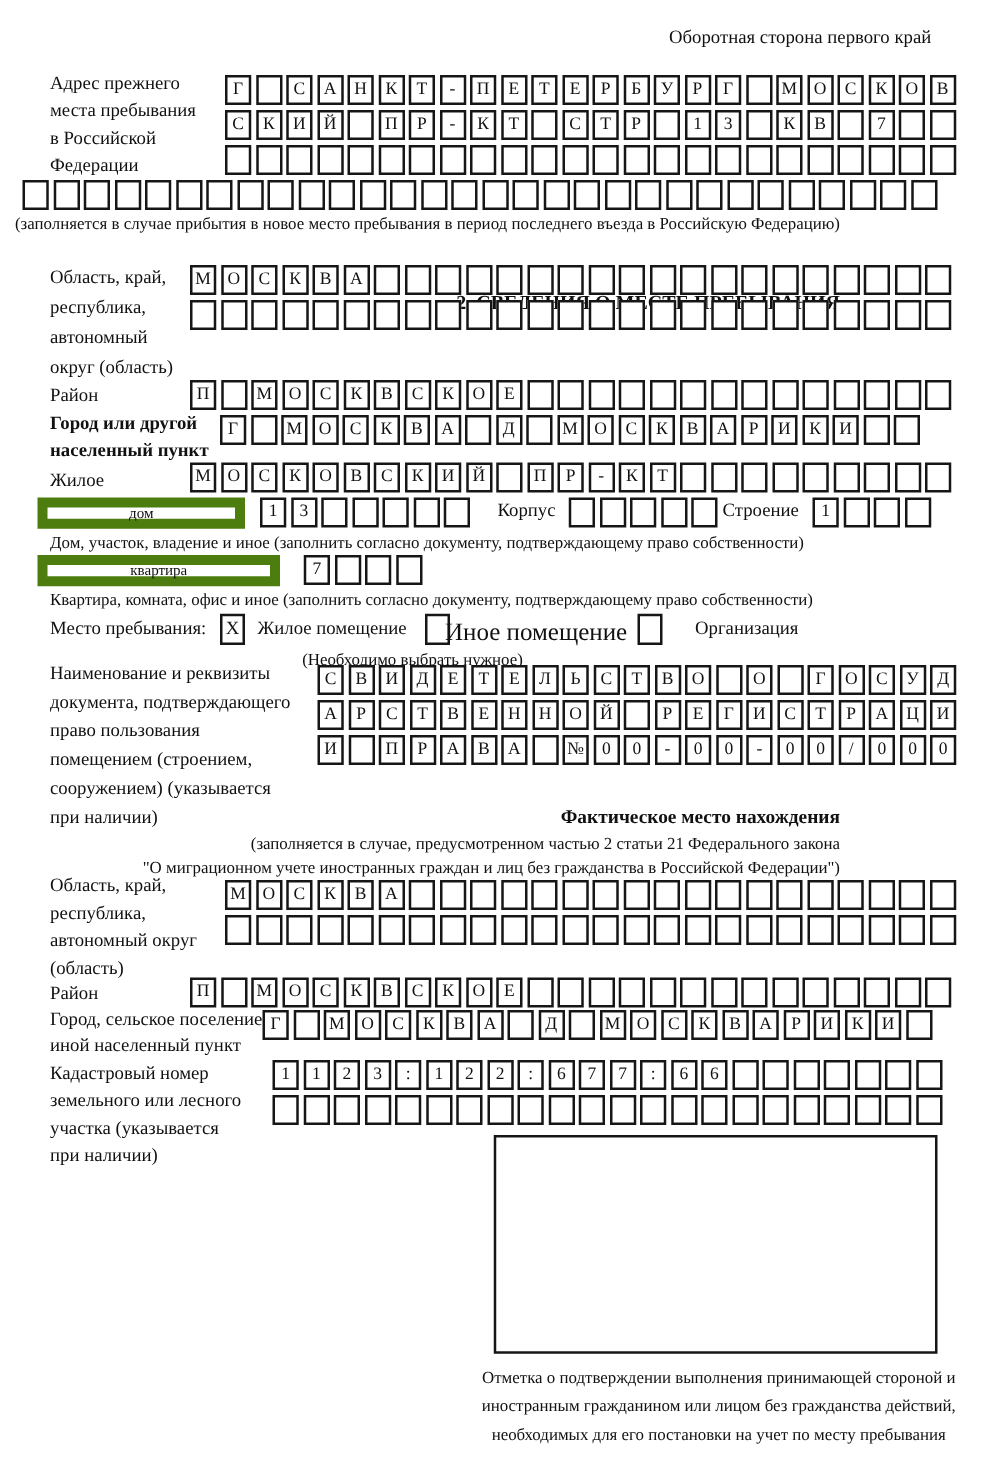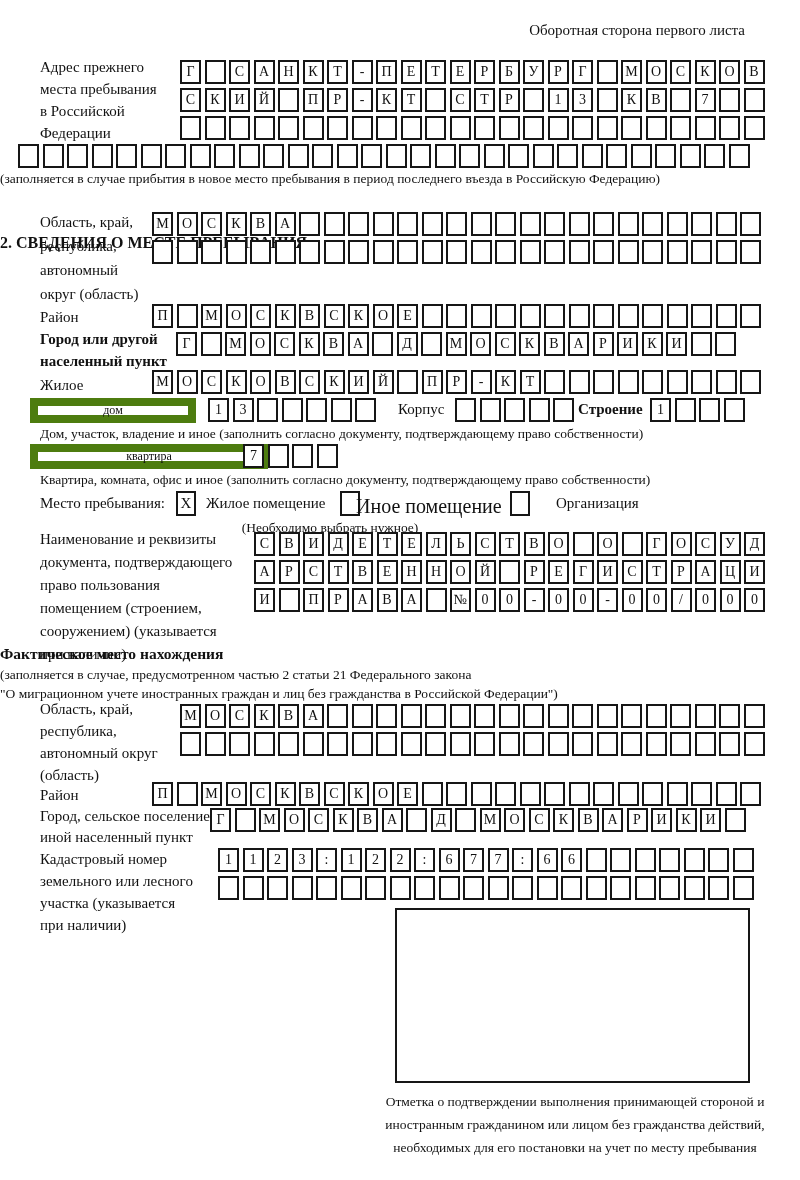--- a/index.html
+++ b/index.html
@@ -4,42 +4,42 @@
 <style>
   html,body{margin:0;padding:0;}
   body{
     width:800px;height:1180px;position:relative;background:#ffffff;
     font-family:"Liberation Serif","DejaVu Serif",serif;color:#111;
     overflow:hidden;
   }
   .abs{position:absolute;}
   .lbl{font-size:15px;line-height:22px;white-space:pre-line;}
   .note{font-size:13.5px;}
-  .center{left:0;width:672px;text-align:left;}
+  .center{left:0;width:672px;text-align:right;}
   .boxrow{position:absolute;display:flex;gap:3.5px;}
   .cbox{
     width:21px;height:24px;box-sizing:border-box;border:2px solid #161616;
     display:flex;align-items:center;justify-content:center;
     font-size:14px;line-height:1;background:#fff;flex:0 0 auto;
   }
   .widebox{
     position:absolute;height:25px;box-sizing:border-box;border:8px solid #4d7c0f;
     display:flex;align-items:center;justify-content:center;font-size:12px;background:#fff;
   }
   .checkbox{
     position:absolute;width:20px;height:25px;box-sizing:border-box;border:2px solid #161616;
     display:flex;align-items:center;justify-content:center;font-size:15px;background:#fff;
   }
   .title{font-weight:bold;font-size:16px;}
   .stamp{position:absolute;left:395px;top:908px;width:355px;height:175px;box-sizing:border-box;border:2px solid #161616;background:#fff;}
 </style>
 </head>
 <body>
 
-<div class="abs" style="top:22px;right:55px;font-size:15px;">Оборотная сторона первого листа</div>
+<div class="abs" style="top:22px;right:55px;font-size:15px;">Оборотная сторона первого край</div>
 
 <div class="abs lbl" style="left:40px;top:56px;">Адрес прежнего
 места пребывания
 в Российской
 Федерации</div>
 <div class="boxrow" style="left:180px;top:60px;">
     <span class="cbox">Г</span>
     <span class="cbox"></span>
     <span class="cbox">С</span>
     <span class="cbox">А</span>
@@ -308,30 +308,30 @@
     <span class="cbox"></span>
   </div>
 <div class="abs" style="left:398px;top:401px;font-size:15px;">Корпус</div>
 <div class="boxrow" style="left:455px;top:398px;">
     <span class="cbox"></span>
     <span class="cbox"></span>
     <span class="cbox"></span>
     <span class="cbox"></span>
     <span class="cbox"></span>
   </div>
-<div class="abs" style="left:578px;top:401px;font-size:15px;font-weight:bold;">Строение</div>
+<div class="abs" style="left:578px;top:401px;font-size:15px;">Строение</div>
 <div class="boxrow" style="left:650px;top:398px;">
     <span class="cbox">1</span>
     <span class="cbox"></span>
     <span class="cbox"></span>
     <span class="cbox"></span>
   </div>
 <div class="abs note" style="left:40px;top:426px;">Дом, участок, владение и иное (заполнить согласно документу, подтверждающему право собственности)</div>
 
-<div class="widebox" style="left:30px;top:444px;width:238px;">квартира</div>
+<div class="widebox" style="left:30px;top:444px;width:194px;">квартира</div>
 <div class="boxrow" style="left:243px;top:444px;">
     <span class="cbox">7</span>
     <span class="cbox"></span>
     <span class="cbox"></span>
     <span class="cbox"></span>
   </div>
 <div class="abs note" style="left:40px;top:472px;">Квартира, комната, офис и иное (заполнить согласно документу, подтверждающему право собственности)</div>
 
 <div class="abs" style="left:40px;top:495px;font-size:15px;">Место пребывания:</div>
 <div class="checkbox" style="left:176px;top:491px;">Х</div>

